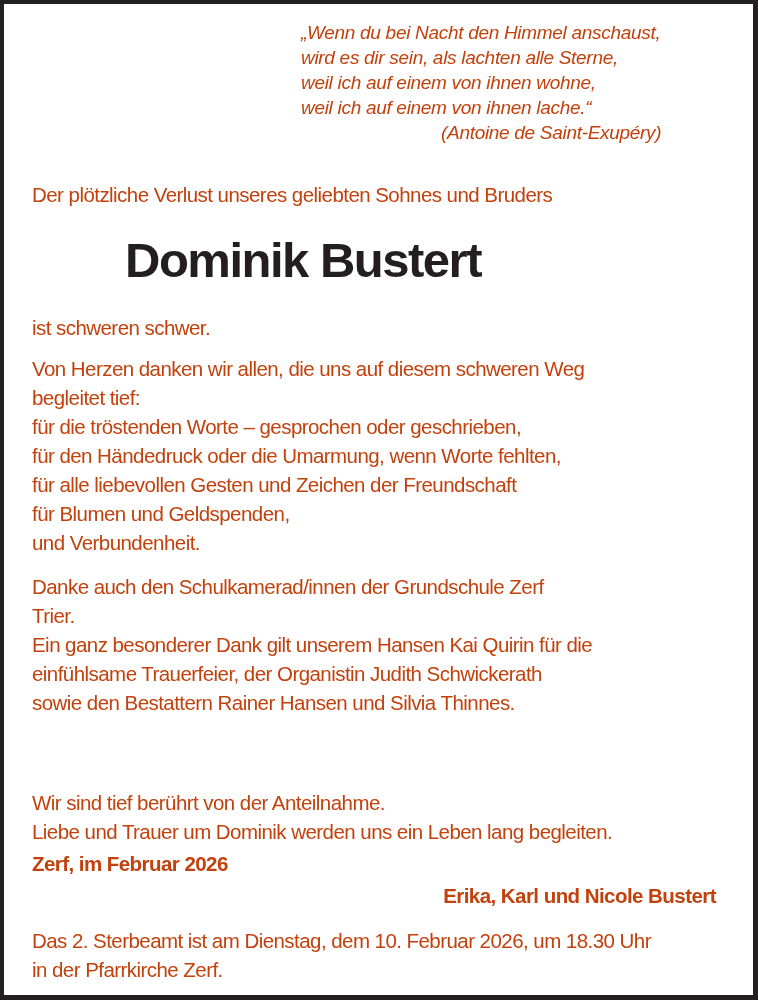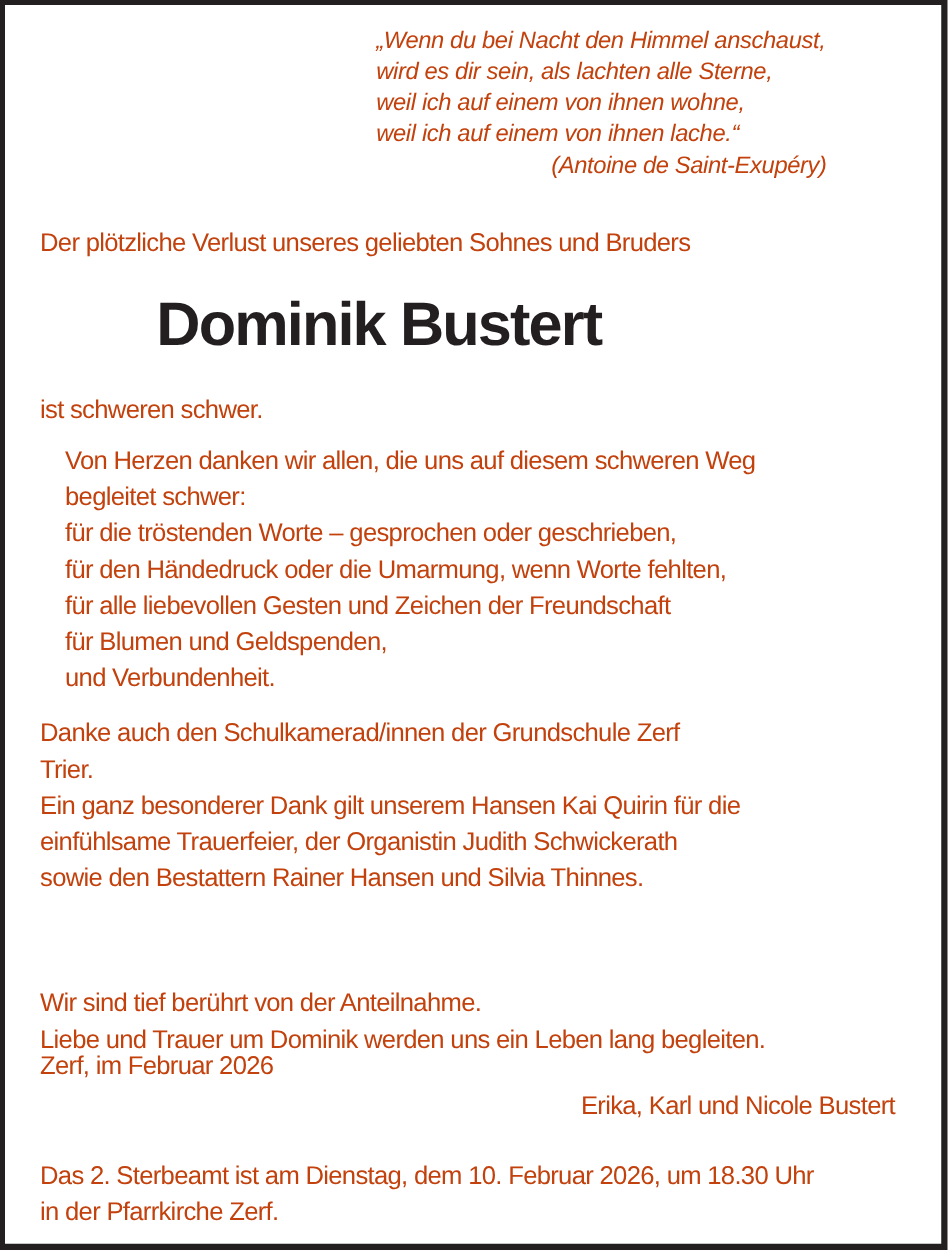--- a/index.html
+++ b/index.html
@@ -35,44 +35,44 @@
   .name {
     font-family: "Liberation Sans", sans-serif;
     font-weight: bold;
     font-size: 49px;
     letter-spacing: -1.5px;
     color: #231f20;
     position: absolute;
     left: 0; width: 606px; text-align: center;
     top: 232px;
   }
-  .bold { font-weight: normal; }
+  .bold { font-weight: bold; margin-top: 11px; }
 </style>
 </head>
 <body>
 
 <div class="frame"></div>
 
 <div class="txt quote">
   <div>„Wenn du bei Nacht den Himmel anschaust,</div>
   <div>wird es dir sein, als lachten alle Sterne,</div>
   <div>weil ich auf einem von ihnen wohne,</div>
   <div>weil ich auf einem von ihnen lache.“</div>
   <div class="author">(Antoine de Saint-Exupéry)</div>
 </div>
 
 <div class="txt body" style="top:180px;">Der plötzliche Verlust unseres geliebten Sohnes und Bruders</div>
 
 <div class="name">Dominik Bustert</div>
 
 <div class="txt body" style="top:313px;">ist schweren schwer.</div>
 
-<div class="txt body" style="top:354px;margin-left:20px;">
+<div class="txt body" style="top:354px;">
   <div>Von Herzen danken wir allen, die uns auf diesem schweren Weg</div>
-  <div>begleitet schwer:</div>
+  <div>begleitet tief:</div>
   <div>für die tröstenden Worte – gesprochen oder geschrieben,</div>
   <div>für den Händedruck oder die Umarmung, wenn Worte fehlten,</div>
   <div>für alle liebevollen Gesten und Zeichen der Freundschaft</div>
   <div>für Blumen und Geldspenden,</div>
   <div>und Verbundenheit.</div>
 </div>
 
 <div class="txt body" style="top:572px;">
   <div>Danke auch den Schulkamerad/innen der Grundschule Zerf</div>
   <div>Trier.</div>

